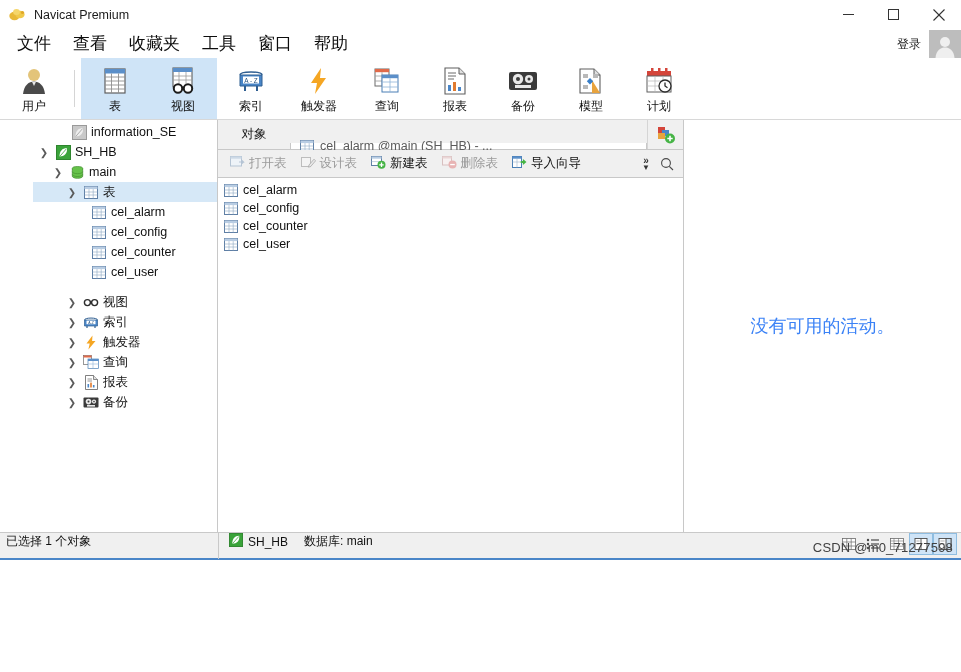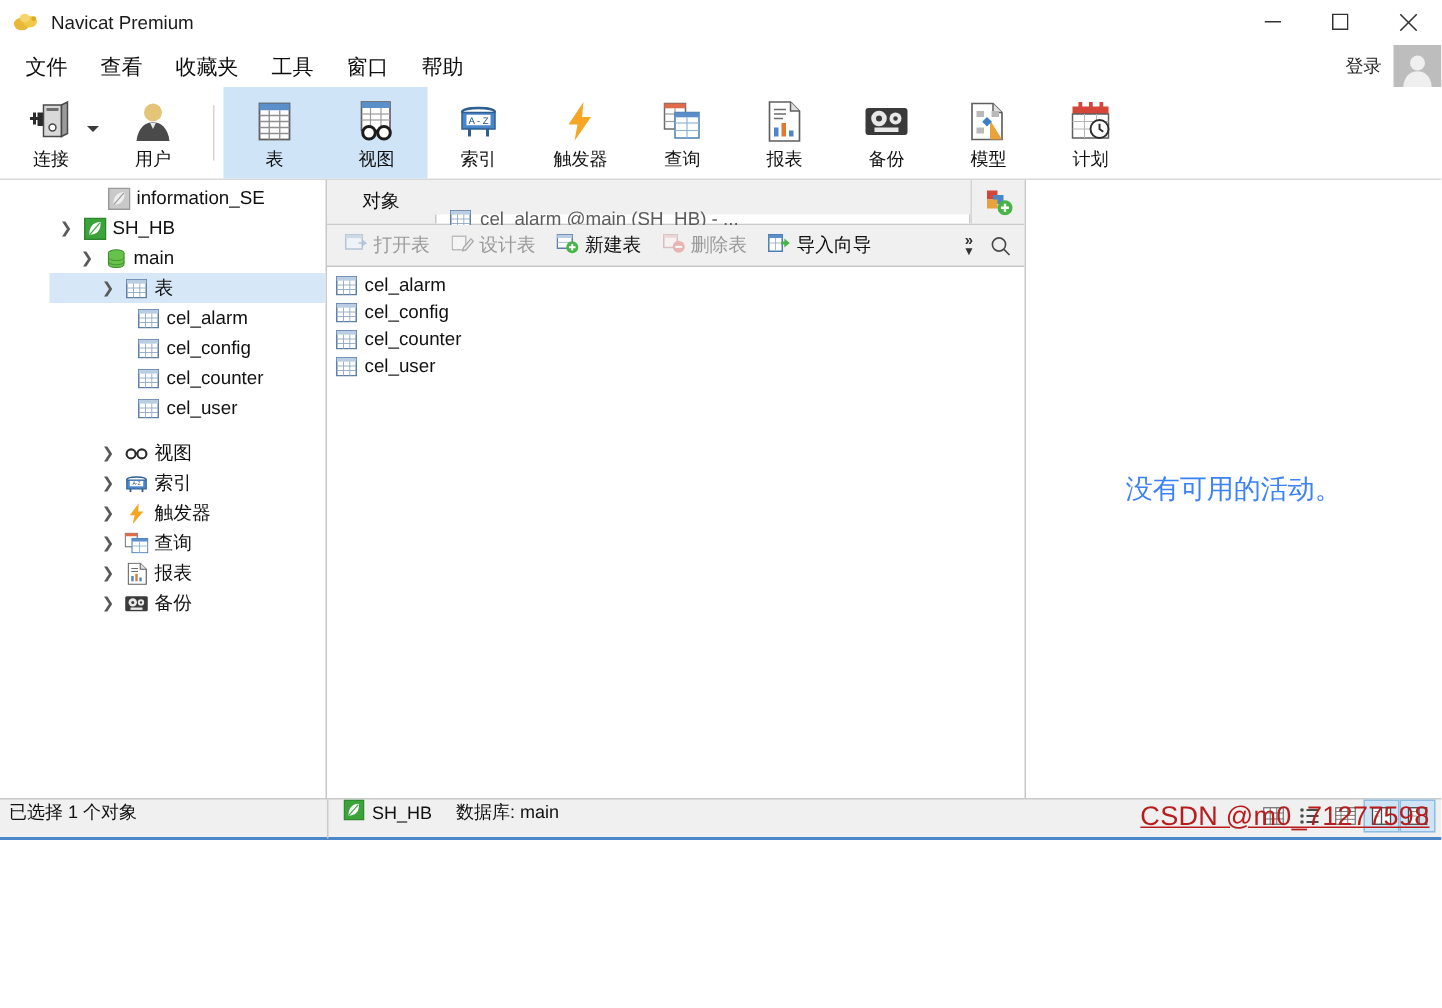--- a/index.html
+++ b/index.html
@@ -26,21 +26,21 @@
     width: 45px; height: 30px; display: flex; align-items: center; justify-content: center;
     color: #333; font-size: 13px;
   }
 
   
   .menubar {
     height: 28px; display: flex; align-items: center;
     background: #ffffff; flex: 0 0 28px; padding-left: 6px;
   }
   .menu-item {
-    padding: 4px 11px; font-size: 14px; color: #0d0d0d; line-height: 16px;
+    padding: 4px 11px; font-size: 17px; color: #0d0d0d; line-height: 16px;
   }
   .menu-right { margin-left: auto; display: flex; align-items: center; height: 28px; justify-content: center; }
   .login-link { font-size: 12px; color: #222; padding: 0 8px; }
   .avatar-box {
     width: 32px; height: 28px; background: #bdbdbd;
     display: flex; align-items: flex-end; justify-content: center; overflow: hidden;
   }
 
   
   .toolbar {
@@ -141,22 +141,22 @@
   .sb-div { width: 1px; height: 26px; background: #c9c9c9; }
   .sb-conn { display: flex; align-items: center; gap: 5px; padding-left: 10px; font-size: 12px; color: #111; }
   .sb-db { padding-left: 16px; font-size: 12px; color: #111; }
   .sb-right { margin-left: auto; display: flex; align-items: center; padding-right: 4px; }
   .vm-btn {
     width: 24px; height: 22px; display: flex; align-items: center; justify-content: center;
     border: 1px solid transparent;
   }
   .vm-btn.active { background: #cfe4f7; border-color: #8fbde0; }
   .watermark {
-    position: absolute; right: 8px; bottom: 3px; font-size: 18px;
-    color: #b91c1c; white-space: nowrap; pointer-events: none; letter-spacing: .2px; text-decoration: underline;
+    position: absolute; right: 8px; bottom: 3px; font-size: 13px;
+    color: #404040; white-space: nowrap; pointer-events: none; letter-spacing: .2px;
   }
   .bottom-accent { height: 2px; background: #4a86c8; width: 100%; }
 </style>
 </head>
 <body>
 
 <div class="app">
 
   <div class="titlebar">
     <div class="title-logo">
@@ -201,33 +201,20 @@
         <svg width="26" height="24" viewBox="0 0 26 24">
           <circle cx="13" cy="8" r="5" fill="#efefef"></circle>
           <path d="M3.5 24 C4 16 9 13.5 13 13.5 C17 13.5 22 16 22.5 24 Z" fill="#efefef"></path>
         </svg>
       </div>
     </div>
   </div>
 
   <div class="toolbar">
 
-    <div class="tb-btn">
-      <div class="tb-icon">
-        <svg width="34" height="30" viewBox="0 0 34 30">
-          <path d="M3 13 h6 M6 9 v3 M6 14 v3 M9 10 h4 v7 h-4z" stroke="#2b2b2b" stroke-width="2" fill="#2b2b2b"></path>
-          <rect x="12" y="4" width="12" height="21" fill="#d8d8d8" stroke="#4a4a4a" stroke-width="1"></rect>
-          <path d="M24 4 l4 -2 v21 l-4 2z" fill="#9b9b9b" stroke="#4a4a4a" stroke-width="1"></path>
-          <rect x="14" y="6" width="8" height="2" fill="#6f6f6f"></rect>
-          <circle cx="18" cy="19" r="2.3" fill="#ffffff" stroke="#4a4a4a" stroke-width="1"></circle>
-        </svg>
-      </div>
-      <div class="tb-label">连接</div>
-      <div class="tb-caret"></div>
-    </div>
 
     <div class="tb-btn">
       <div class="tb-icon">
         <svg width="30" height="30" viewBox="0 0 30 30">
           <circle cx="15" cy="9" r="6" fill="#e3c479"></circle>
           <path d="M4 28 C5 19 10 15.5 15 15.5 C20 15.5 25 19 26 28 Z" fill="#4a4a4a"></path>
           <path d="M13 15.8 L15 20 L17 15.8 Z" fill="#e8e8e8"></path>
         </svg>
       </div>
       <div class="tb-label">用户</div>

